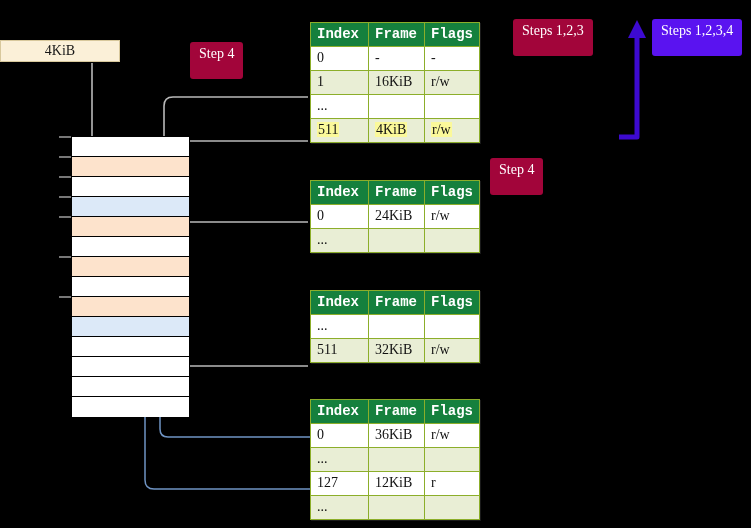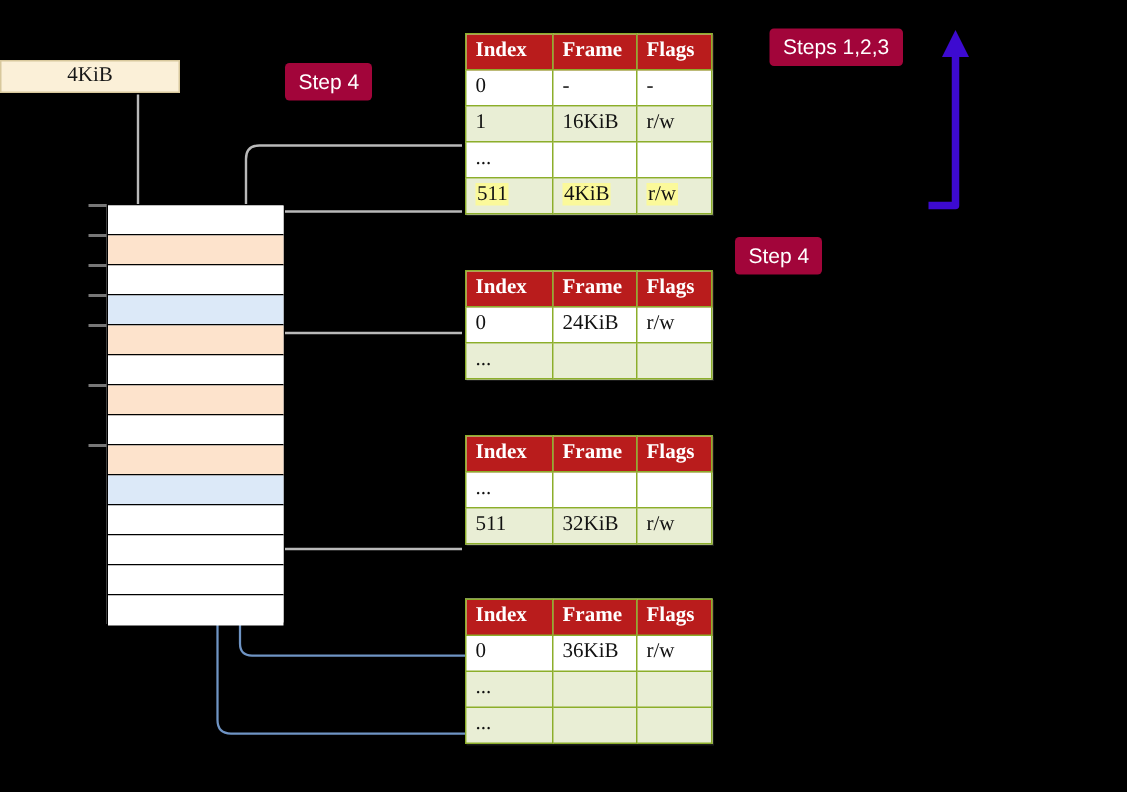--- a/index.html
+++ b/index.html
@@ -14,25 +14,25 @@
     background: #000000;
     overflow: hidden;
     font-family: "Liberation Serif", "DejaVu Serif", serif;
   }
 
   
   .badge {
     position: absolute;
     font-size: 14px;
     line-height: 1;
-    padding: 5px 9px 6px 9px;
+    padding: 5px 9px 18px 9px;
     border-radius: 3px;
     color: #ffffff;
     white-space: nowrap;
-    font-family: Liberation Sans, sans-serif;
+    font-family: Liberation Serif, serif;
   }
   .badge-red { background: #a2053a; }
   .badge-blue { background: #5a13f0; }
 
   
   .kib-box {
     position: absolute;
     background: #fbf0d8;
     border: 1px solid #d8c89c;
     box-sizing: border-box;
@@ -55,24 +55,25 @@
     border: 1px solid #8cae2a;
     padding: 3px 6px 4px 6px;
     text-align: left;
     font-weight: normal;
     color: #111111;
     height: 18px;
     box-sizing: border-box;
     font-family: "Liberation Serif", "DejaVu Serif", serif;
   }
   .ptable th {
-    background: #b91c1c;
+    background: #15803d;
     color: #ffffff;
     font-weight: bold;
     border-color: #8cae2a;
+    font-family: Liberation Mono, monospace;
   }
   .ptable td.c-index { width: 58px; }
   .ptable td.c-frame { width: 56px; }
   .ptable td.c-flags { width: 50px; }
   .ptable th.c-index { width: 58px; }
   .ptable th.c-frame { width: 56px; }
   .ptable th.c-flags { width: 50px; }
   .row-alt td { background: #e9eed5; }
   .row-plain td { background: #ffffff; }
   .hl {
@@ -181,20 +182,23 @@
   </div>
 
   <div class="badge badge-red" style="left:490px; top:158px;">
     <span>Step 4</span>
   </div>
 
   <div class="badge badge-red" style="left:513px; top:19px;">
     <span>Steps 1,2,3</span>
   </div>
 
+  <div class="badge badge-blue" style="left:652px; top:19px;">
+    <span>Steps 1,2,3,4</span>
+  </div>
 
   <table class="ptable" id="tbl-0" style="left:310px; top:22px;">
       <thead>
         <tr>
           <th class="c-index">Index</th>
           <th class="c-frame">Frame</th>
           <th class="c-flags">Flags</th>
         </tr>
       </thead>
       <tbody>
@@ -274,20 +278,25 @@
         <tr class="row-plain">
           <td class="c-index">0</td>
           <td class="c-frame">36KiB</td>
           <td class="c-flags">r/w</td>
         </tr>
         <tr class="row-alt">
           <td class="c-index">...</td>
           <td class="c-frame"></td>
           <td class="c-flags"></td>
         </tr>
+        <tr class="row-plain">
+          <td class="c-index">127</td>
+          <td class="c-frame">12KiB</td>
+          <td class="c-flags">r</td>
+        </tr>
         <tr class="row-alt">
           <td class="c-index">...</td>
           <td class="c-frame"></td>
           <td class="c-flags"></td>
         </tr>
       </tbody>
     </table>
 
 <div class="tick" style="left: 59px; top: 136px;"></div>
     <div class="tick" style="left: 59px; top: 156px;"></div>

